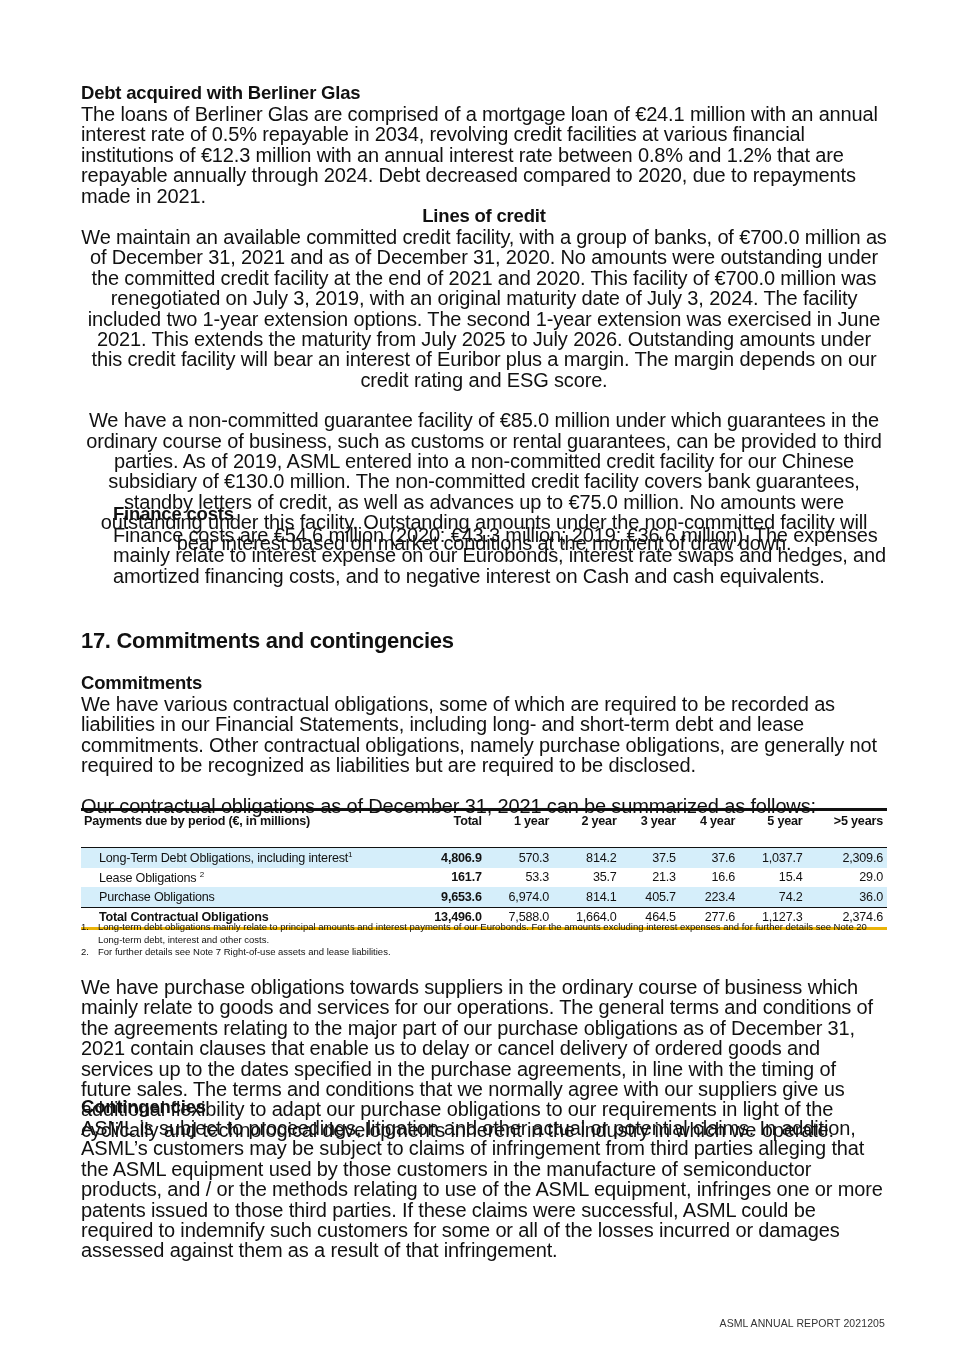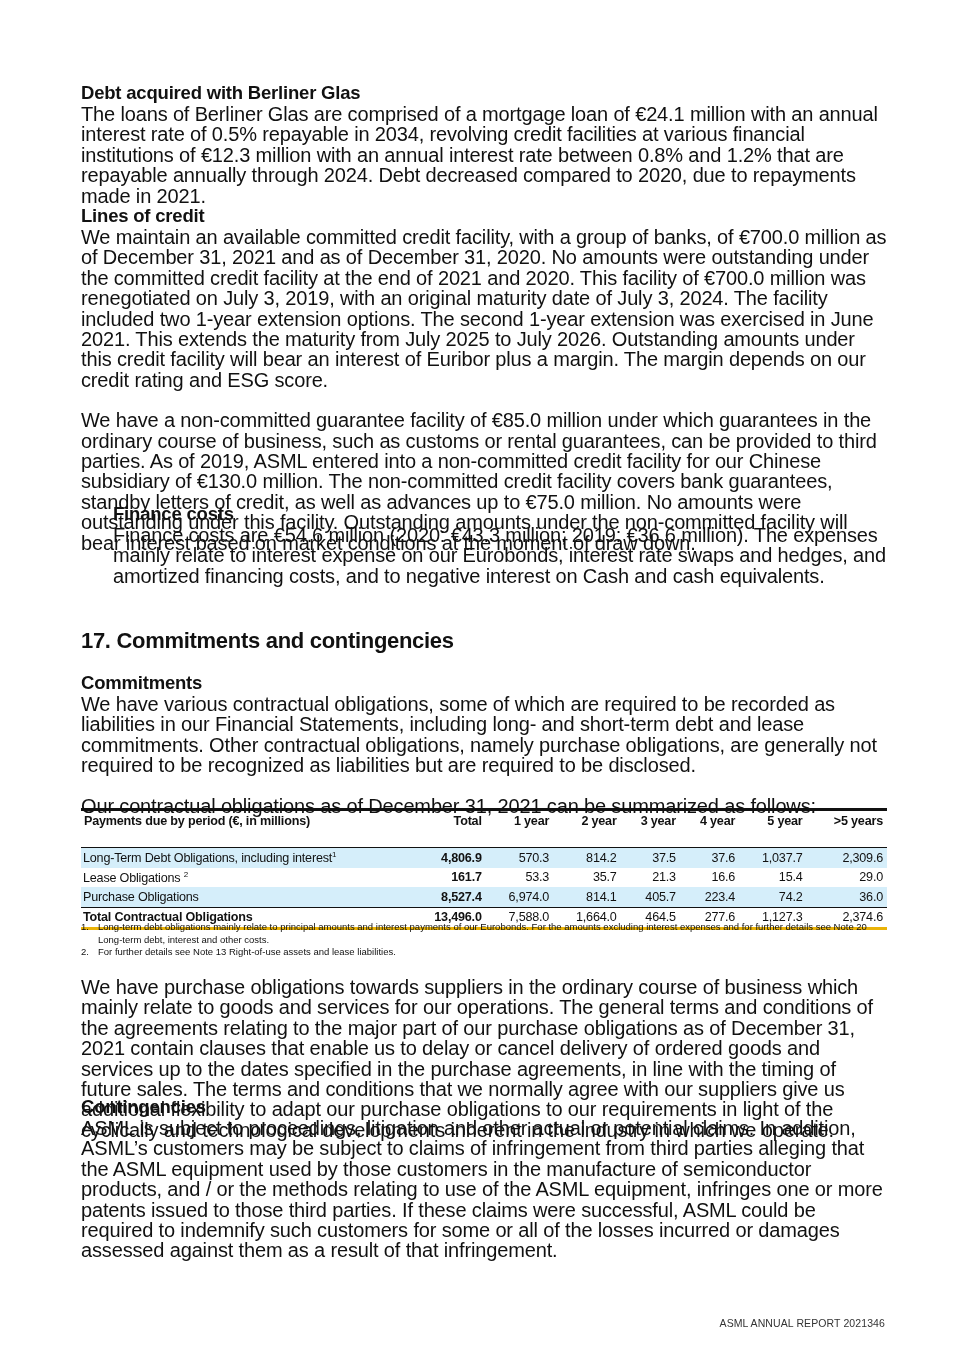--- a/index.html
+++ b/index.html
@@ -3,33 +3,33 @@
 <meta charset="utf-8">
 <style>
   html, body { margin: 0; padding: 0; background: #ffffff; }
   body { width: 965px; height: 1365px; position: relative; overflow: hidden;
          font-family: "Liberation Sans", sans-serif; color: #111; }
   .page { position: absolute; left: 81px; top: 82px; width: 806px; }
   h3 { font-size: 18.5px; font-weight: bold; margin: 0; line-height: 22px; letter-spacing: -0.2px; }
   h2 { font-size: 22px; font-weight: bold; margin: 0; line-height: 28px; letter-spacing: -0.3px; }
   p { font-size: 20px; line-height: 20.4px; margin: 0; letter-spacing: -0.15px; }
   .sec1 { position: absolute; top: 0; }
-  .sec2 { position: absolute; top: 123px; }
+  .sec2 { position: absolute; top: 123px; text-align: center; }
   .p2b { margin-top: 20px; }
   .sec3 { position: absolute; top: 421px; margin-left: 32px; }
   .sec4 { position: absolute; top: 545px; }
   .sec5 { position: absolute; top: 590px; }
   .intro { margin-top: 20px; }
   table { position: absolute; top: 726px; left: 0; width: 806px; border-collapse: collapse;
           font-size: 12.6px; letter-spacing: -0.2px; }
   table thead tr { border-top: 3px solid #111; border-bottom: 1.5px solid #111; }
   table th { font-weight: bold; text-align: right; padding: 2px 4px 18px 0; height: 16px; }
   table th:first-child { text-align: left; padding-left: 3px; }
   table td { text-align: right; padding: 2px 4px 2px 0; height: 15.5px; }
-  table td:first-child { text-align: left; padding-left: 2px; }
+  table td:first-child { text-align: left; padding-left: 18px; }
   table tr.shade td { background: #d5eefa; }
   table tr.total { border-top: 1.5px solid #111; border-bottom: 3px solid #eab308; }
   table tr.total td { font-weight: bold; }
   table tr.total td.num { font-weight: normal; }
   table td.bold { font-weight: bold; }
   sup { font-size: 8px; vertical-align: 5px; }
   .notes { position: absolute; top: 839px; left: 0; width: 806px; font-size: 9.5px; line-height: 12.6px; }
   .note { display: flex; }
   .note .n { width: 17px; flex: none; }
   .sec6 { position: absolute; top: 895px; }
@@ -97,21 +97,21 @@
         <td class="bold">161.7</td>
         <td>53.3</td>
         <td>35.7</td>
         <td>21.3</td>
         <td>16.6</td>
         <td>15.4</td>
         <td>29.0</td>
       </tr>
       <tr class="shade">
         <td><span>Purchase Obligations</span></td>
-        <td class="bold">8,527.4</td>
+        <td class="bold">9,653.6</td>
         <td>6,974.0</td>
         <td>814.1</td>
         <td>405.7</td>
         <td>223.4</td>
         <td>74.2</td>
         <td>36.0</td>
       </tr>
       <tr class="total">
         <td>Total Contractual Obligations</td>
         <td>13,496.0</td>
@@ -125,30 +125,30 @@
     </tbody>
   </table>
 
   <div class="notes">
     <div class="note">
       <span class="n">1.</span>
       <span>Long-term debt obligations mainly relate to principal amounts and interest payments of our Eurobonds. For the amounts excluding interest expenses and for further details see Note 20 Long-term debt, interest and other costs.</span>
     </div>
     <div class="note">
       <span class="n">2.</span>
-      <span>For further details see Note 13 Right-of-use assets and lease liabilities.</span>
+      <span>For further details see Note 7 Right-of-use assets and lease liabilities.</span>
     </div>
   </div>
 
   <div class="sec6">
     <p>We have purchase obligations towards suppliers in the ordinary course of business which mainly relate to goods and services for our operations. The general terms and conditions of the agreements relating to the major part of our purchase obligations as of December 31, 2021 contain clauses that enable us to delay or cancel delivery of ordered goods and services up to the dates specified in the purchase agreements, in line with the timing of future sales. The terms and conditions that we normally agree with our suppliers give us additional flexibility to adapt our purchase obligations to our requirements in light of the cyclically and technological developments inherent in the industry in which we operate.</p>
   </div>
 
   <div class="sec7">
     <h3>Contingencies</h3>
     <p>ASML is subject to proceedings, litigation and other actual or potential claims. In addition, ASML’s customers may be subject to claims of infringement from third parties alleging that the ASML equipment used by those customers in the manufacture of semiconductor products, and / or the methods relating to use of the ASML equipment, infringes one or more patents issued to those third parties. If these claims were successful, ASML could be required to indemnify such customers for some or all of the losses incurred or damages assessed against them as a result of that infringement.</p>
   </div>
 </div>
 
 <div class="footer">
   <span>ASML ANNUAL REPORT 2021</span>
-  <span>346</span>
+  <span>205</span>
 </div>
 
 </body></html>

